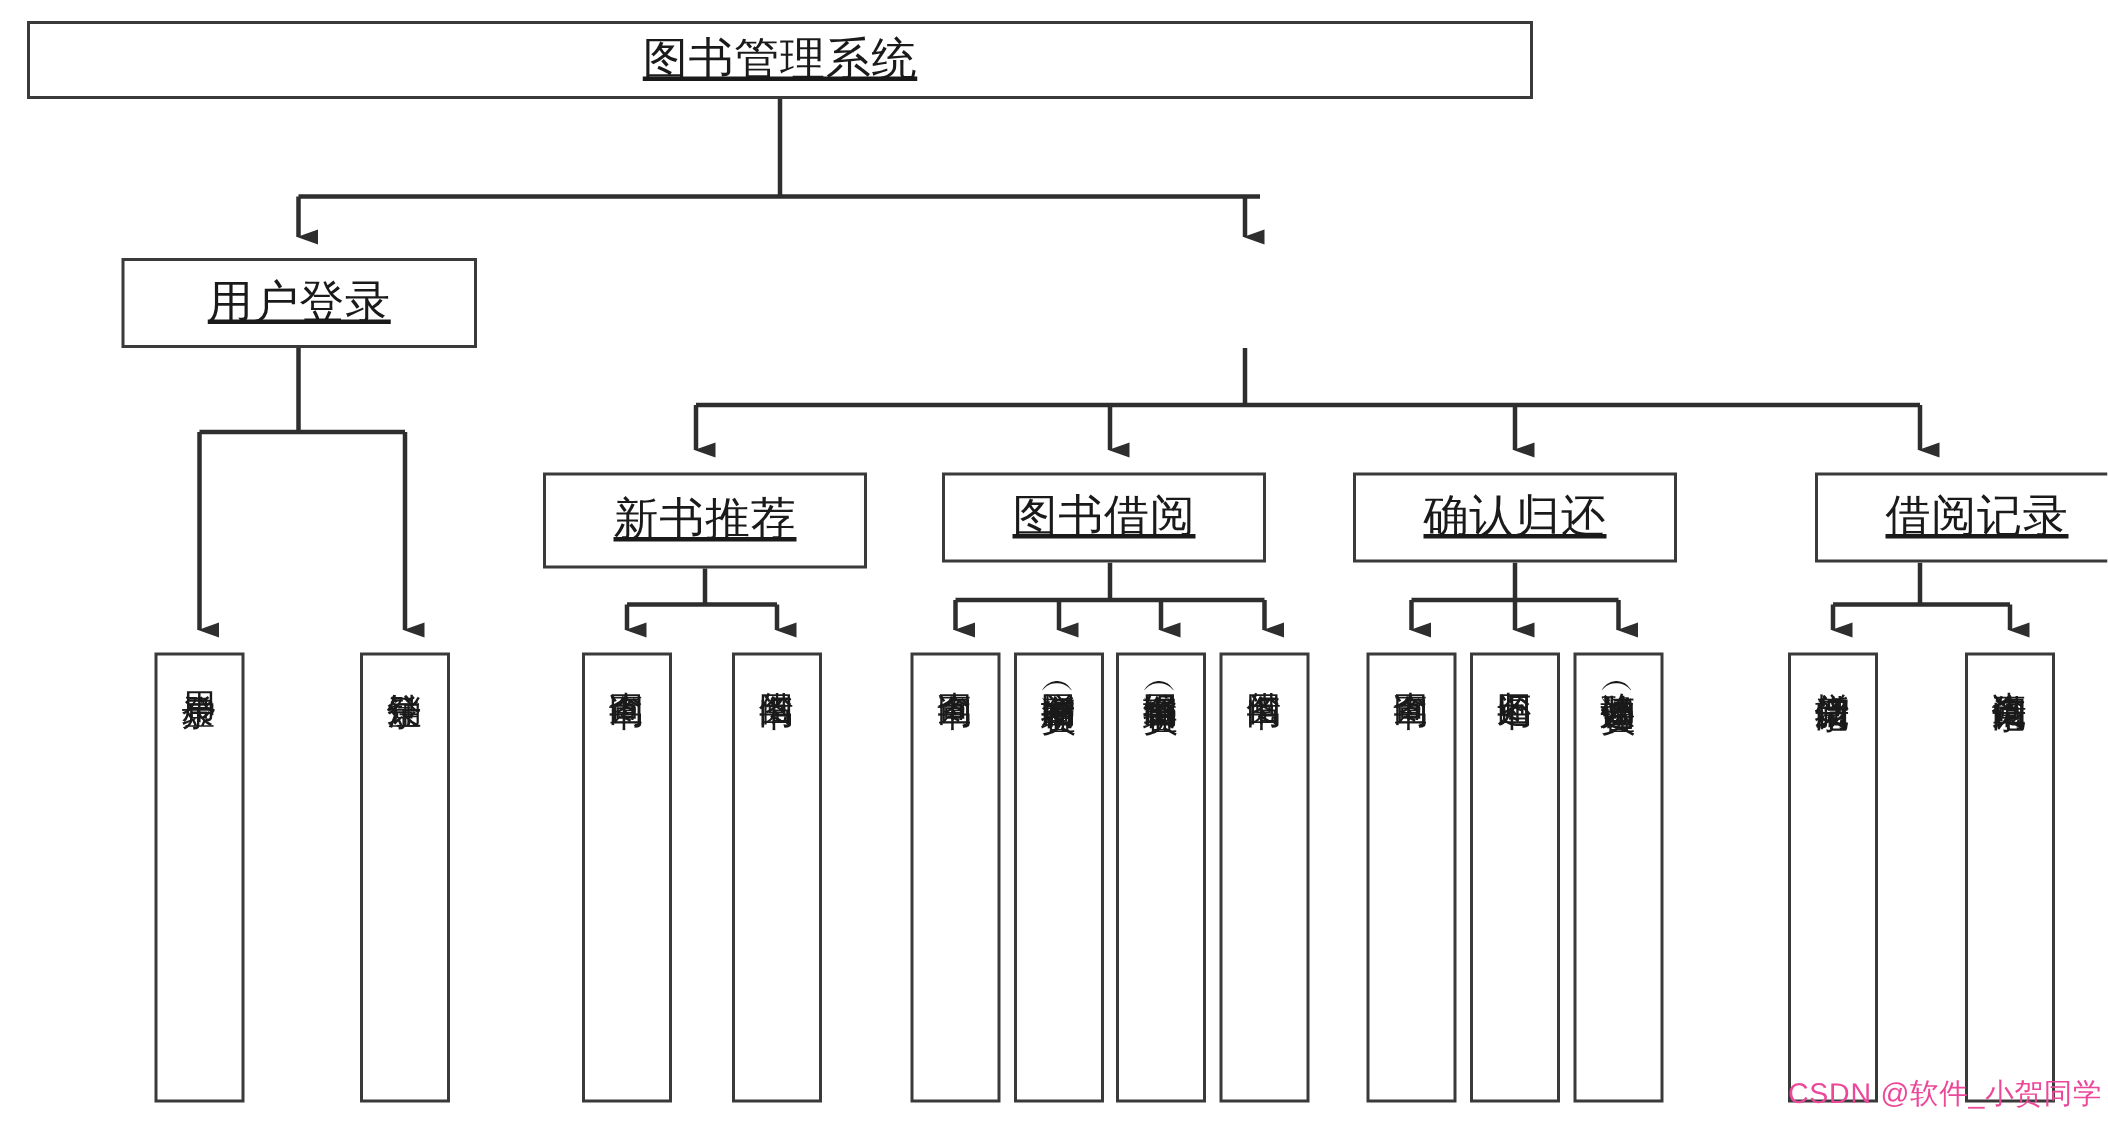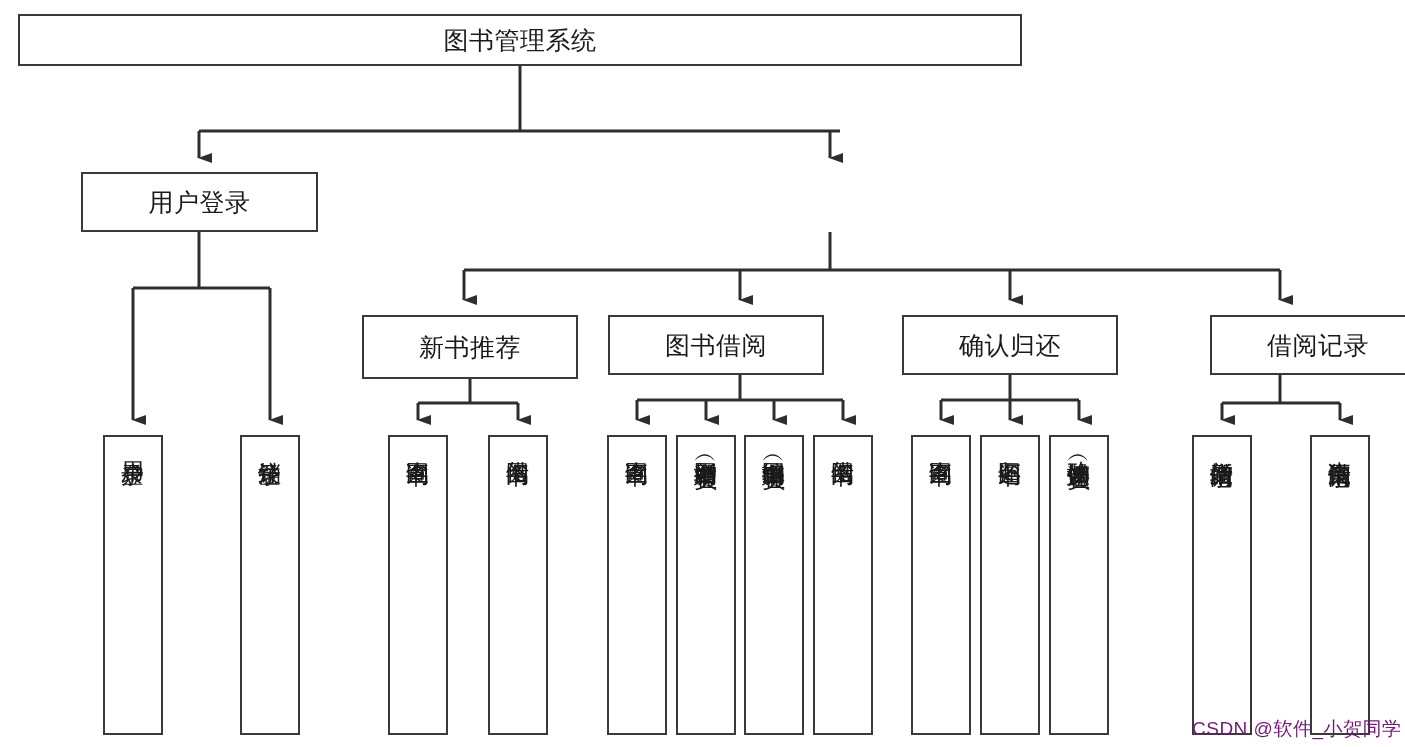--- a/index.html
+++ b/index.html
@@ -34,39 +34,40 @@
     align-items: center;
     justify-content: center;
     color: #1a1a1a;
   }
   .node-label {
     display: block;
     text-align: center;
     line-height: 1.12;
   }
   .node.horiz .node-label {
-    font-size: 25px;
+    font-size: 30px;
     letter-spacing: 0.5px;
+    text-decoration: underline;
   }
   .node.vert {
     align-items: flex-start;
     padding-top: 6px;
   }
   .node.vert .node-label {
     writing-mode: vertical-rl;
     text-orientation: upright;
     font-size: 23px;
     line-height: 1.05;
     letter-spacing: 1px;
     white-space: nowrap;
     margin: 0 auto;
   }
   .watermark {
     position: absolute;
-    color: #701a75;
+    color: #ec4899;
     font-size: 19px;
     white-space: nowrap;
     letter-spacing: 0.5px;
   }
 </style>
 </head>
 <body>
 
 <div id="canvas">
 
@@ -127,21 +128,21 @@
 
   <div class="node horiz" style="left:81px; top:172px; width:237px; height:60px;">
     <span class="node-label">用户登录</span>
   </div>
 
 
   <div class="node horiz" style="left:362px; top:315px; width:216px; height:64px;">
     <span class="node-label">新书推荐</span>
   </div>
 
-  <div class="node horiz" style="left:608px; top:315px; width:216px; height:60px;">
+  <div class="node horiz" style="left:628px; top:315px; width:216px; height:60px;">
     <span class="node-label">图书借阅</span>
   </div>
 
   <div class="node horiz" style="left:902px; top:315px; width:216px; height:60px;">
     <span class="node-label">确认归还</span>
   </div>
 
   <div class="node horiz" style="left:1172px; top:315px; width:216px; height:60px;margin-left:38px;">
     <span class="node-label">借阅记录</span>
   </div>

